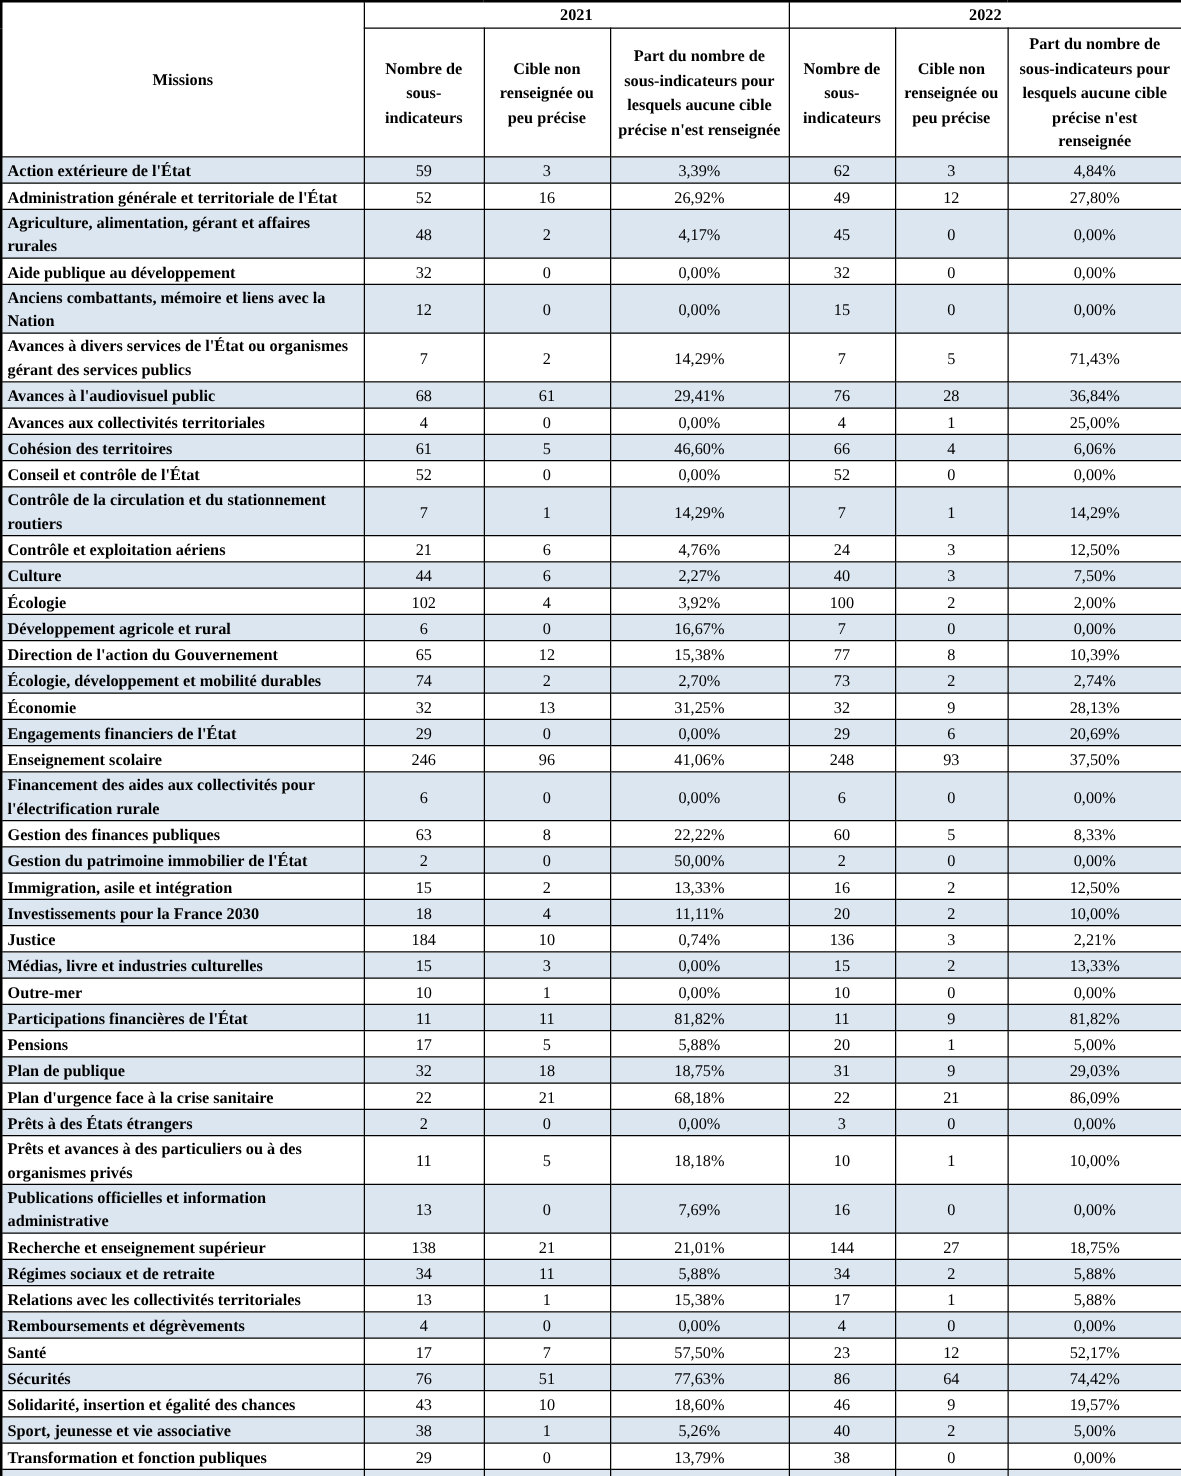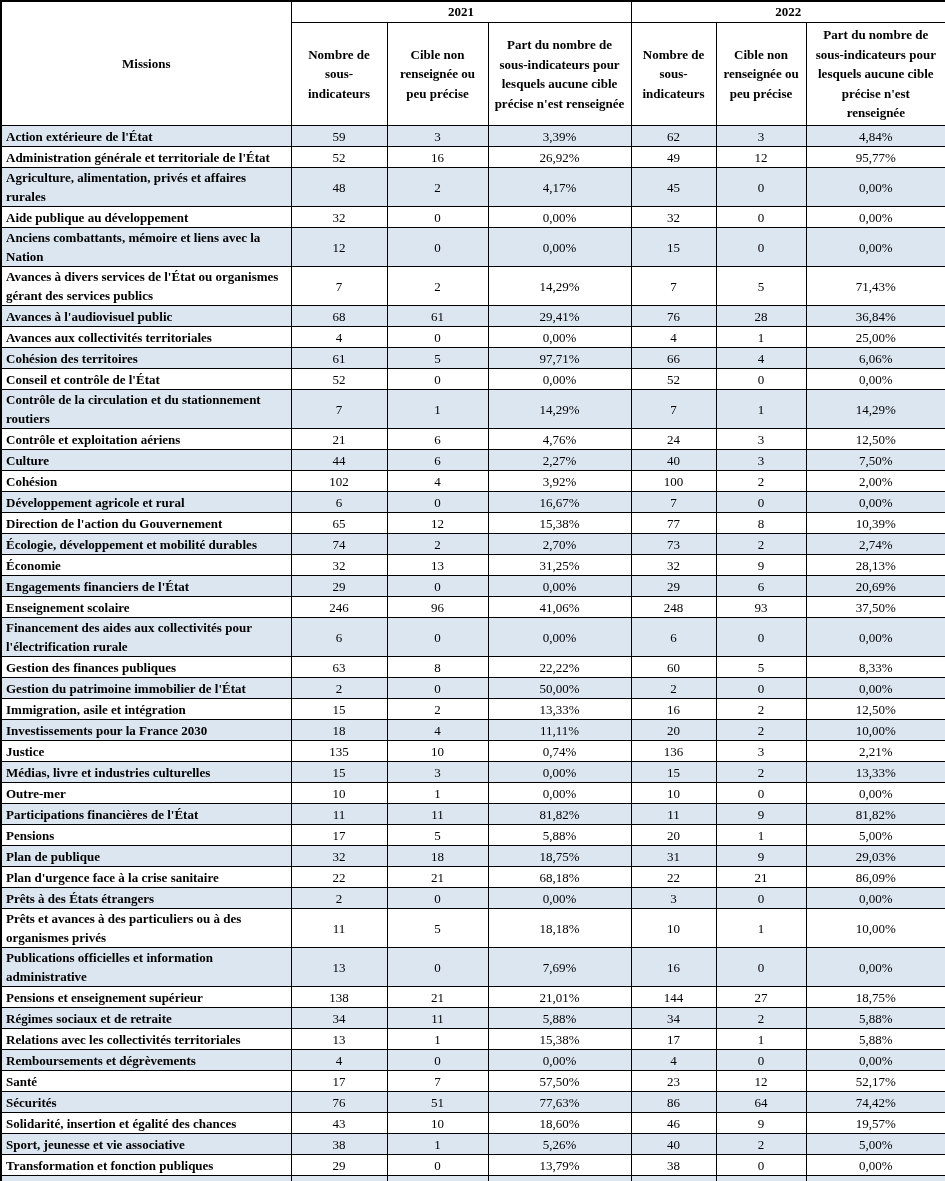--- a/index.html
+++ b/index.html
@@ -117,24 +117,24 @@
         <td class="num">3</td>
         <td class="num">4,84%</td>
       </tr>
       <tr>
         <td class="mission">Administration générale et territoriale de l'État</td>
         <td class="num">52</td>
         <td class="num">16</td>
         <td class="num">26,92%</td>
         <td class="num">49</td>
         <td class="num">12</td>
-        <td class="num">95,77%</td>
-      </tr>
-      <tr>
-        <td class="mission">Agriculture, alimentation, privés et affaires rurales</td>
+        <td class="num">27,80%</td>
+      </tr>
+      <tr>
+        <td class="mission">Agriculture, alimentation, gérant et affaires rurales</td>
         <td class="num">48</td>
         <td class="num">2</td>
         <td class="num">4,17%</td>
         <td class="num">45</td>
         <td class="num">0</td>
         <td class="num">0,00%</td>
       </tr>
       <tr>
         <td class="mission">Aide publique au développement</td>
         <td class="num">32</td>
@@ -177,21 +177,21 @@
         <td class="num">0</td>
         <td class="num">0,00%</td>
         <td class="num">4</td>
         <td class="num">1</td>
         <td class="num">25,00%</td>
       </tr>
       <tr>
         <td class="mission">Cohésion des territoires</td>
         <td class="num">61</td>
         <td class="num">5</td>
-        <td class="num">97,71%</td>
+        <td class="num">46,60%</td>
         <td class="num">66</td>
         <td class="num">4</td>
         <td class="num">6,06%</td>
       </tr>
       <tr>
         <td class="mission">Conseil et contrôle de l'État</td>
         <td class="num">52</td>
         <td class="num">0</td>
         <td class="num">0,00%</td>
         <td class="num">52</td>
@@ -219,21 +219,21 @@
       <tr>
         <td class="mission">Culture</td>
         <td class="num">44</td>
         <td class="num">6</td>
         <td class="num">2,27%</td>
         <td class="num">40</td>
         <td class="num">3</td>
         <td class="num">7,50%</td>
       </tr>
       <tr>
-        <td class="mission">Cohésion</td>
+        <td class="mission">Écologie</td>
         <td class="num">102</td>
         <td class="num">4</td>
         <td class="num">3,92%</td>
         <td class="num">100</td>
         <td class="num">2</td>
         <td class="num">2,00%</td>
       </tr>
       <tr>
         <td class="mission">Développement agricole et rural</td>
         <td class="num">6</td>
@@ -328,21 +328,21 @@
         <td class="mission">Investissements pour la France 2030</td>
         <td class="num">18</td>
         <td class="num">4</td>
         <td class="num">11,11%</td>
         <td class="num">20</td>
         <td class="num">2</td>
         <td class="num">10,00%</td>
       </tr>
       <tr>
         <td class="mission">Justice</td>
-        <td class="num">135</td>
+        <td class="num">184</td>
         <td class="num">10</td>
         <td class="num">0,74%</td>
         <td class="num">136</td>
         <td class="num">3</td>
         <td class="num">2,21%</td>
       </tr>
       <tr>
         <td class="mission">Médias, livre et industries culturelles</td>
         <td class="num">15</td>
         <td class="num">3</td>
@@ -417,21 +417,21 @@
       <tr>
         <td class="mission">Publications officielles et information administrative</td>
         <td class="num">13</td>
         <td class="num">0</td>
         <td class="num">7,69%</td>
         <td class="num">16</td>
         <td class="num">0</td>
         <td class="num">0,00%</td>
       </tr>
       <tr>
-        <td class="mission">Pensions et enseignement supérieur</td>
+        <td class="mission">Recherche et enseignement supérieur</td>
         <td class="num">138</td>
         <td class="num">21</td>
         <td class="num">21,01%</td>
         <td class="num">144</td>
         <td class="num">27</td>
         <td class="num">18,75%</td>
       </tr>
       <tr>
         <td class="mission">Régimes sociaux et de retraite</td>
         <td class="num">34</td>

